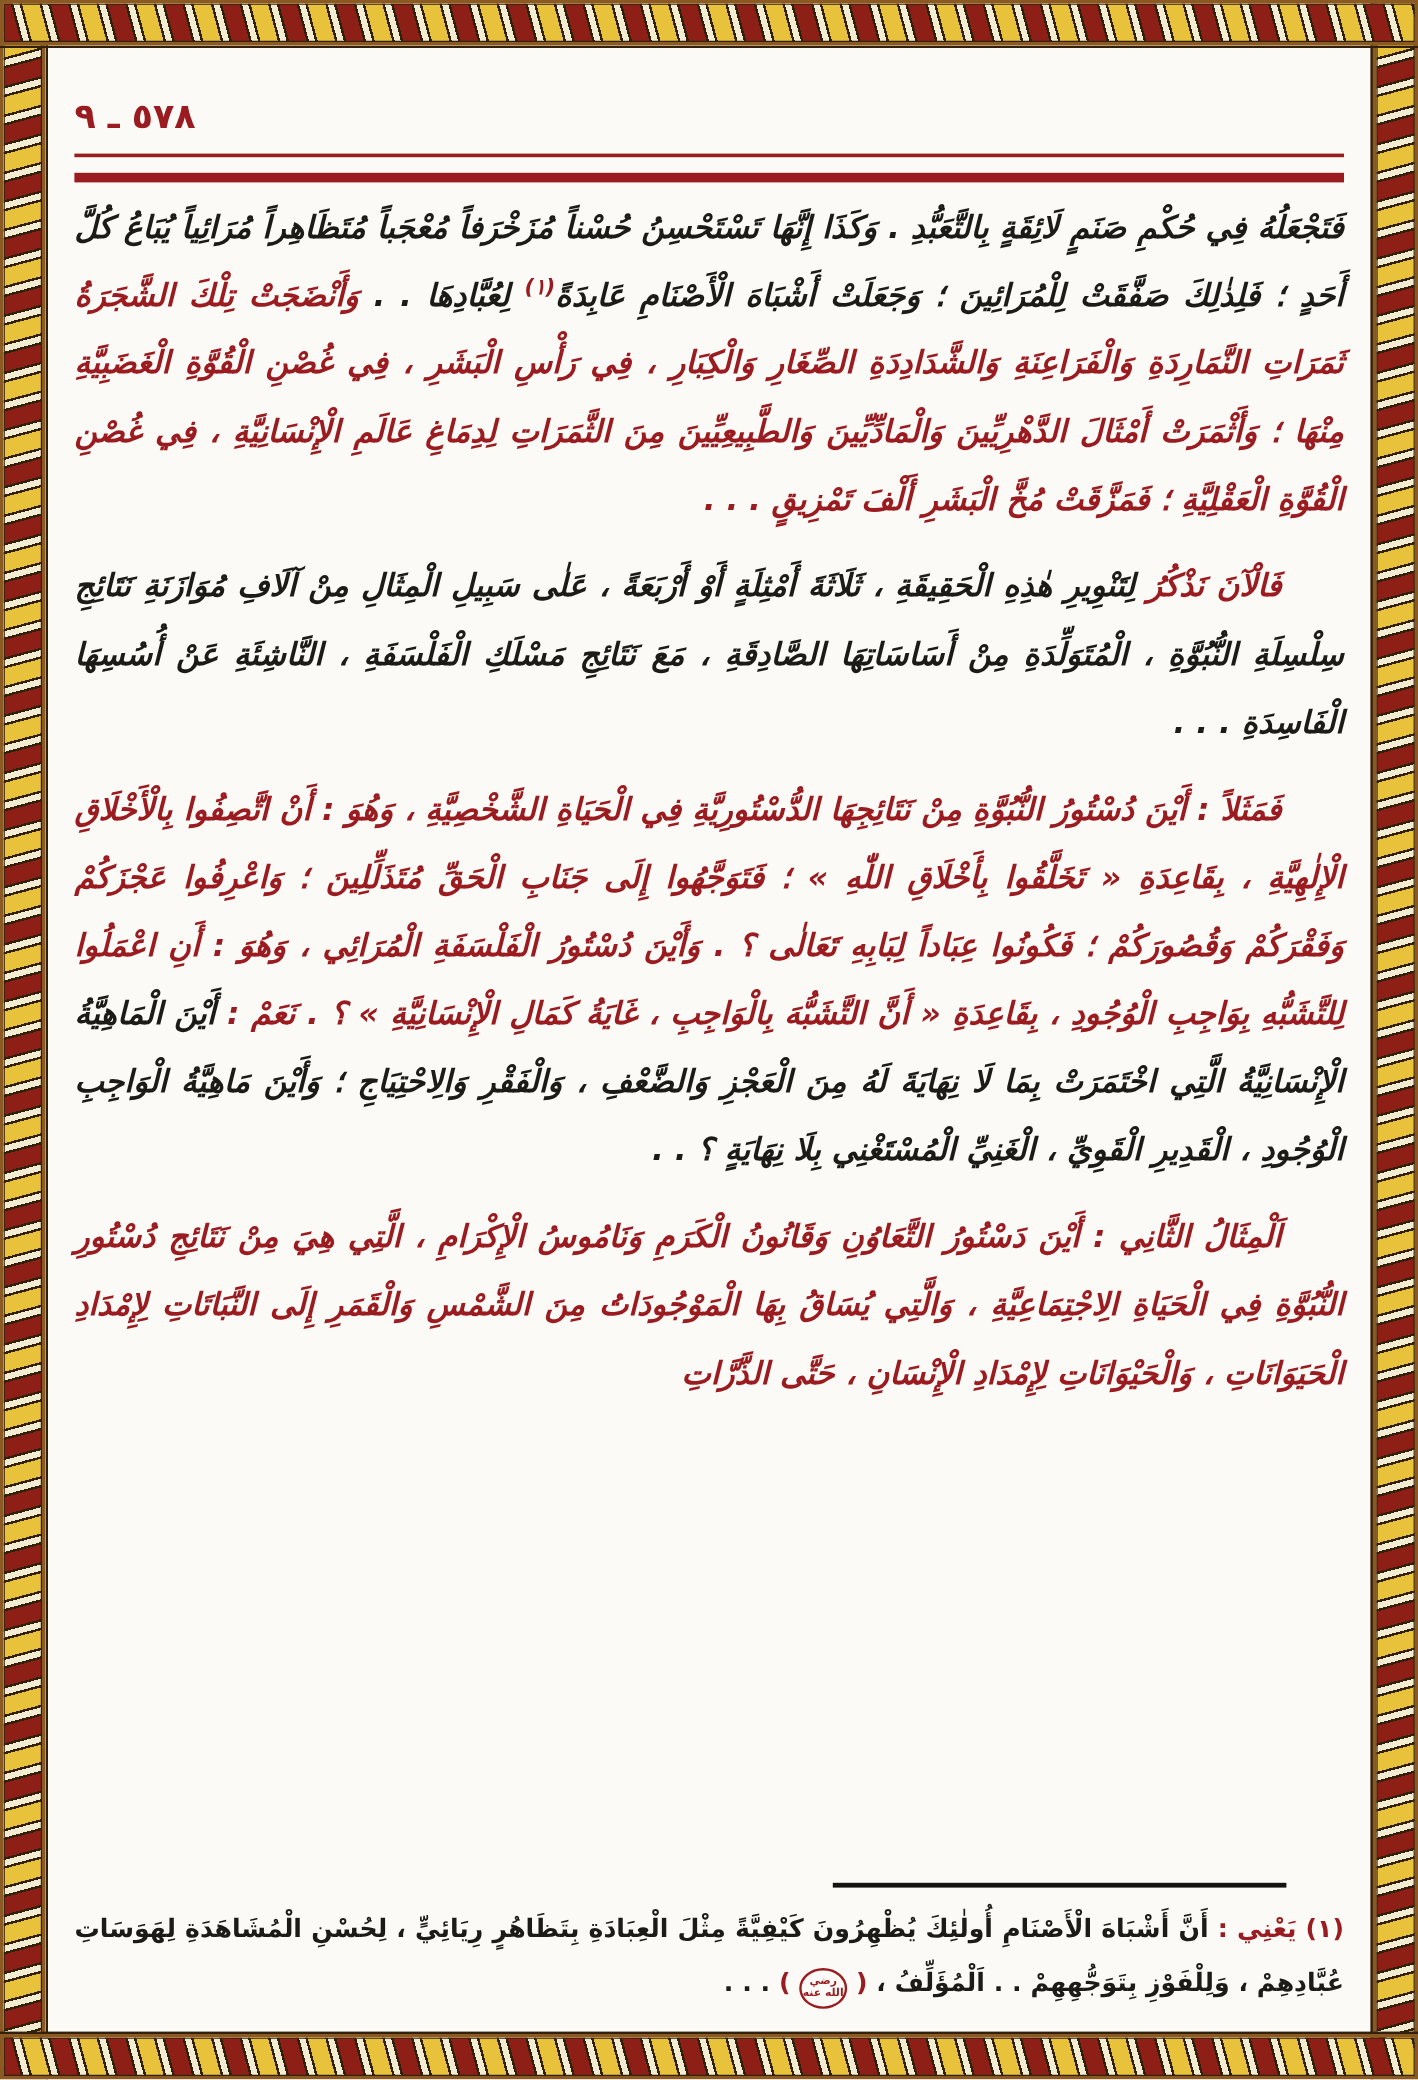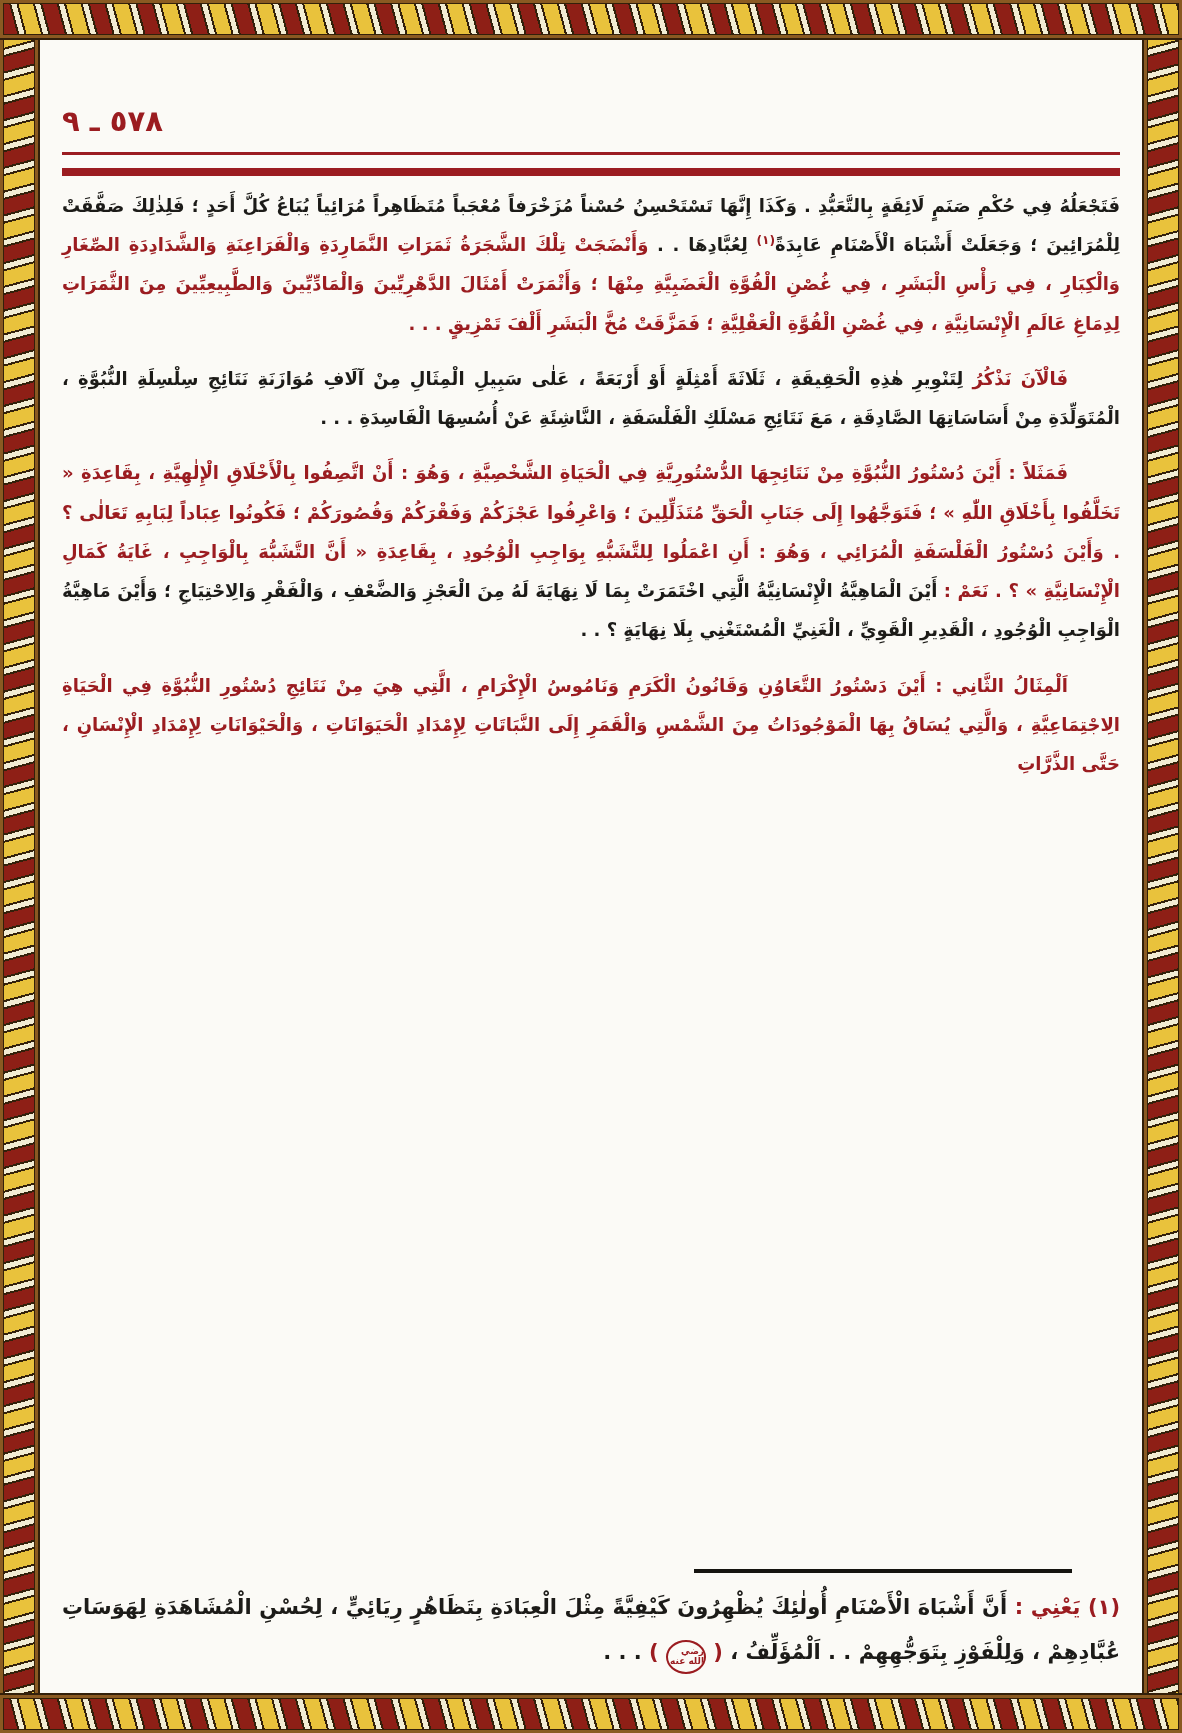--- a/index.html
+++ b/index.html
@@ -56,21 +56,20 @@
   .b-top{top:0;} .b-bottom{bottom:0;} .b-left{left:0;} .b-right{right:0;}
 
   
   .content{
     position:absolute;
     top:38px;left:38px;right:38px;bottom:38px;
     padding:28px 24px 20px 24px;
     box-sizing:border-box;
     display:flex;flex-direction:column;
     direction:rtl;
-    margin-top:24px;
   }
   .header{position:relative;height:62px;flex:0 0 auto;}
   .page-num{
     position:absolute;left:0;top:14px;
     color:var(--red);font-weight:bold;font-size:29px;
     direction:rtl;
   }
   .title{
     position:absolute;right:50%;transform:translateX(50%);top:6px;
     color:var(--red);font-weight:bold;font-size:32px;
@@ -79,25 +78,26 @@
   }
   .double-rule{
     flex:0 0 auto;
     height:13px;
     border-top:3px solid var(--red);
     border-bottom:8px solid var(--red);
     margin-bottom:10px;
   }
   .body-text{
     flex:0 0 auto;
-    font-size:18px;
+    font-size:26px;
     line-height:2.18;
     font-weight:bold;
     color:var(--ink);
     text-align:justify;
+    font-style:italic;
   }
   .body-text p{margin:0 0 16px 0;}
   .body-text p.indent{text-indent:52px;}
   .seg-black{color:var(--ink);}
   .seg-red{color:var(--red);}
   .fn-ref{font-size:0.68em;vertical-align:super;color:var(--red);}
   
   .footnote{
     margin-top:auto;
     flex:0 0 auto;
@@ -114,20 +114,21 @@
     color:var(--ink);
     text-align:justify;
   }
   .seal{
     display:inline-block;
     width:40px;height:34px;
     border:2px solid var(--red);
     border-radius:50%;
     color:var(--red);
     font-size:9px;line-height:1.15;font-weight:bold;
+    text-align:center;
     vertical-align:middle;
     transform:translateY(4px);
     padding-top:4px;
     box-sizing:border-box;
     overflow:hidden;
   }
   .seal-paren{color:var(--red);}
 </style>
 </head>
 <body>

